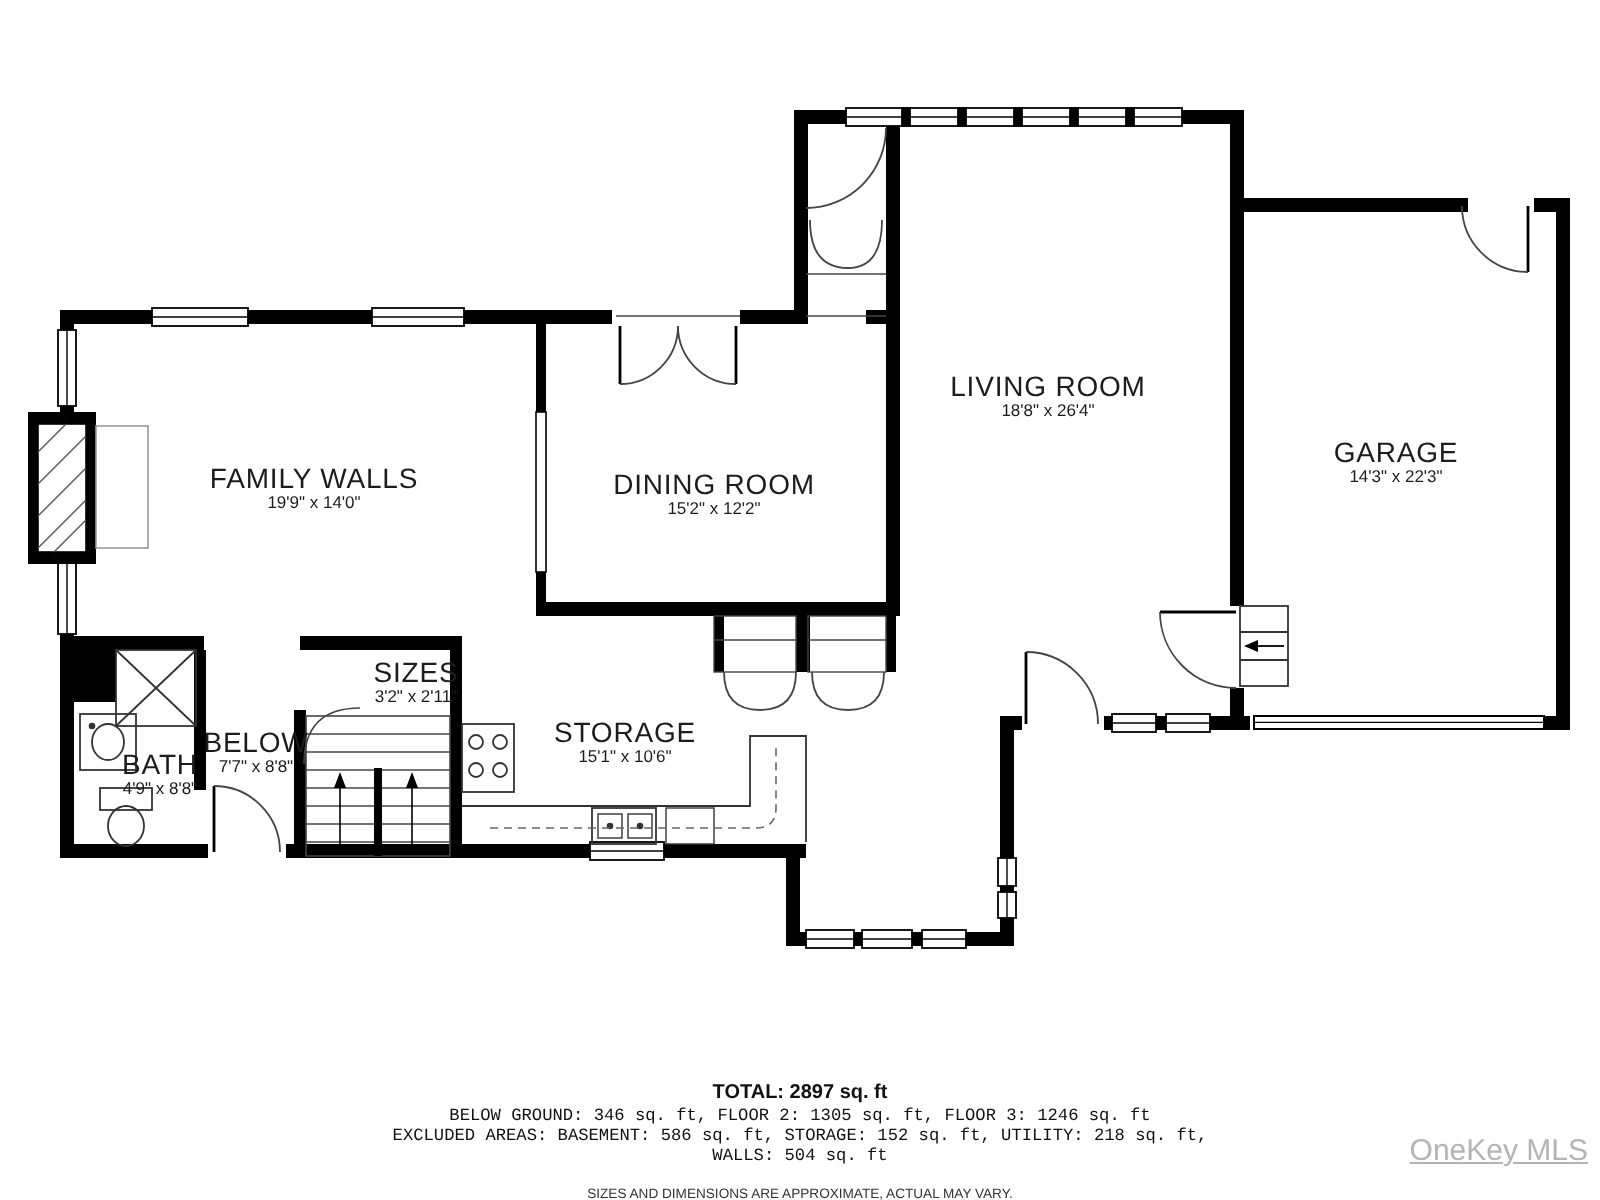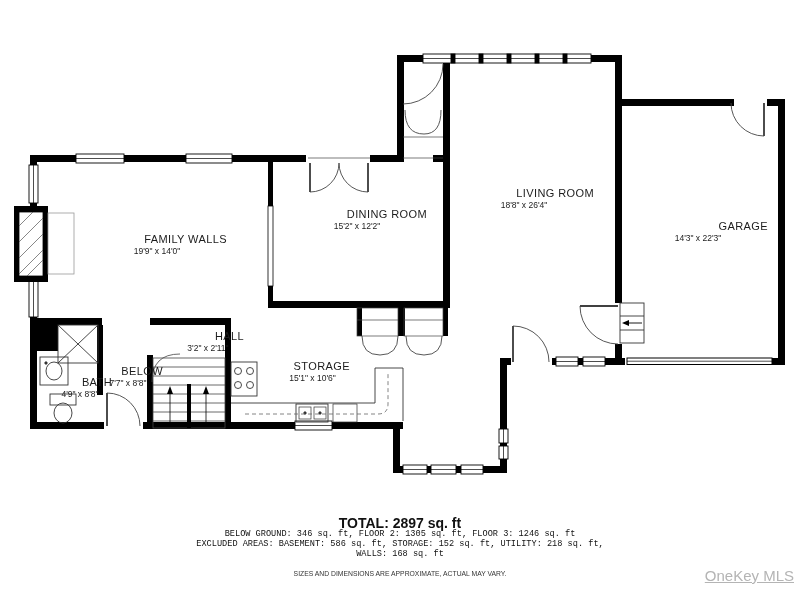--- a/index.html
+++ b/index.html
@@ -1,23 +1,23 @@
 <!DOCTYPE html>
 <html><head>
 <meta charset="utf-8">
 <style>
   html,body{margin:0;padding:0;background:#fff;}
   #canvas{position:relative;width:800px;height:600px;background:#ffffff;overflow:hidden;
           font-family:"Liberation Sans",sans-serif;}
   #plan-svg{position:absolute;left:0;top:0;}
   .room-label{position:absolute;text-align:center;color:#1c1c1c;}
-  .rname{font-size:11px;letter-spacing:.4px;line-height:12px;white-space:nowrap;text-align:right;}
+  .rname{font-size:14px;letter-spacing:.4px;line-height:12px;white-space:nowrap;}
   .rdims{font-size:8.5px;line-height:12px;white-space:nowrap;}
   #footer{position:absolute;left:0;right:0;top:517px;text-align:center;color:#111;}
-  .ft-title{font-size:14px;font-weight:bold;line-height:12px;}
+  .ft-title{font-size:10px;font-weight:bold;line-height:12px;margin-top:24px;}
   .ft-line{font-size:8.6px;line-height:10px;font-family:Liberation Mono, monospace;}
   .ft-small{font-size:6.8px;line-height:9px;margin-top:10px;color:#333;}
   #watermark{position:absolute;right:6px;top:567px;font-size:15px;color:#b4b4b4;text-decoration:underline;}
 </style>
 </head>
 <body>
 
 <div id="canvas">
 
   <svg id="plan-svg" width="800" height="600" viewBox="0 0 800 600">
@@ -202,51 +202,51 @@
         <line x1="620" y1="330" x2="644" y2="330"></line>
       <line x1="642" y1="323" x2="627" y2="323" stroke="#000"></line>
       <polygon points="629,320 622,323 629,326" fill="#000" stroke="none"></polygon>
     </g>
   </svg>
 
   <div class="room-label" style="left:87px;top:233px;width:140px">
     <div class="rname">FAMILY WALLS</div>
     <div class="rdims">19'9" x 14'0"</div>
   </div>
-  <div class="room-label" style="left:287px;top:208px;width:140px">
+  <div class="room-label" style="left:287px;top:236px;width:140px">
     <div class="rname">DINING ROOM</div>
     <div class="rdims">15'2" x 12'2"</div>
   </div>
   <div class="room-label" style="left:454px;top:187px;width:140px">
     <div class="rname">LIVING ROOM</div>
     <div class="rdims">18'8" x 26'4"</div>
   </div>
   <div class="room-label" style="left:628px;top:220px;width:140px">
     <div class="rname">GARAGE</div>
     <div class="rdims">14'3" x 22'3"</div>
   </div>
   <div class="room-label" style="left:48px;top:376px;width:64px">
     <div class="rname">BATH</div>
     <div class="rdims">4'9" x 8'8"</div>
   </div>
   <div class="room-label" style="left:93px;top:365px;width:70px">
     <div class="rname">BELOW</div>
     <div class="rdims">7'7" x 8'8"</div>
   </div>
   <div class="room-label" style="left:172px;top:330px;width:72px">
-    <div class="rname">HALL</div>
+    <div class="rname">SIZES</div>
     <div class="rdims">3'2" x 2'11"</div>
   </div>
   <div class="room-label" style="left:275px;top:360px;width:75px">
     <div class="rname">STORAGE</div>
     <div class="rdims">15'1" x 10'6"</div>
   </div>
 
   <div id="footer">
     <div class="ft-title">TOTAL: 2897 sq. ft</div>
     <div class="ft-line">BELOW GROUND: 346 sq. ft, FLOOR 2: 1305 sq. ft, FLOOR 3: 1246 sq. ft</div>
     <div class="ft-line">EXCLUDED AREAS: BASEMENT: 586 sq. ft, STORAGE: 152 sq. ft, UTILITY: 218 sq. ft,</div>
-    <div class="ft-line">WALLS: 168 sq. ft</div>
+    <div class="ft-line">WALLS: 504 sq. ft</div>
     <div class="ft-small">SIZES AND DIMENSIONS ARE APPROXIMATE, ACTUAL MAY VARY.</div>
   </div>
 
   <div id="watermark">OneKey MLS</div>
 </div>
 
 </body></html>

